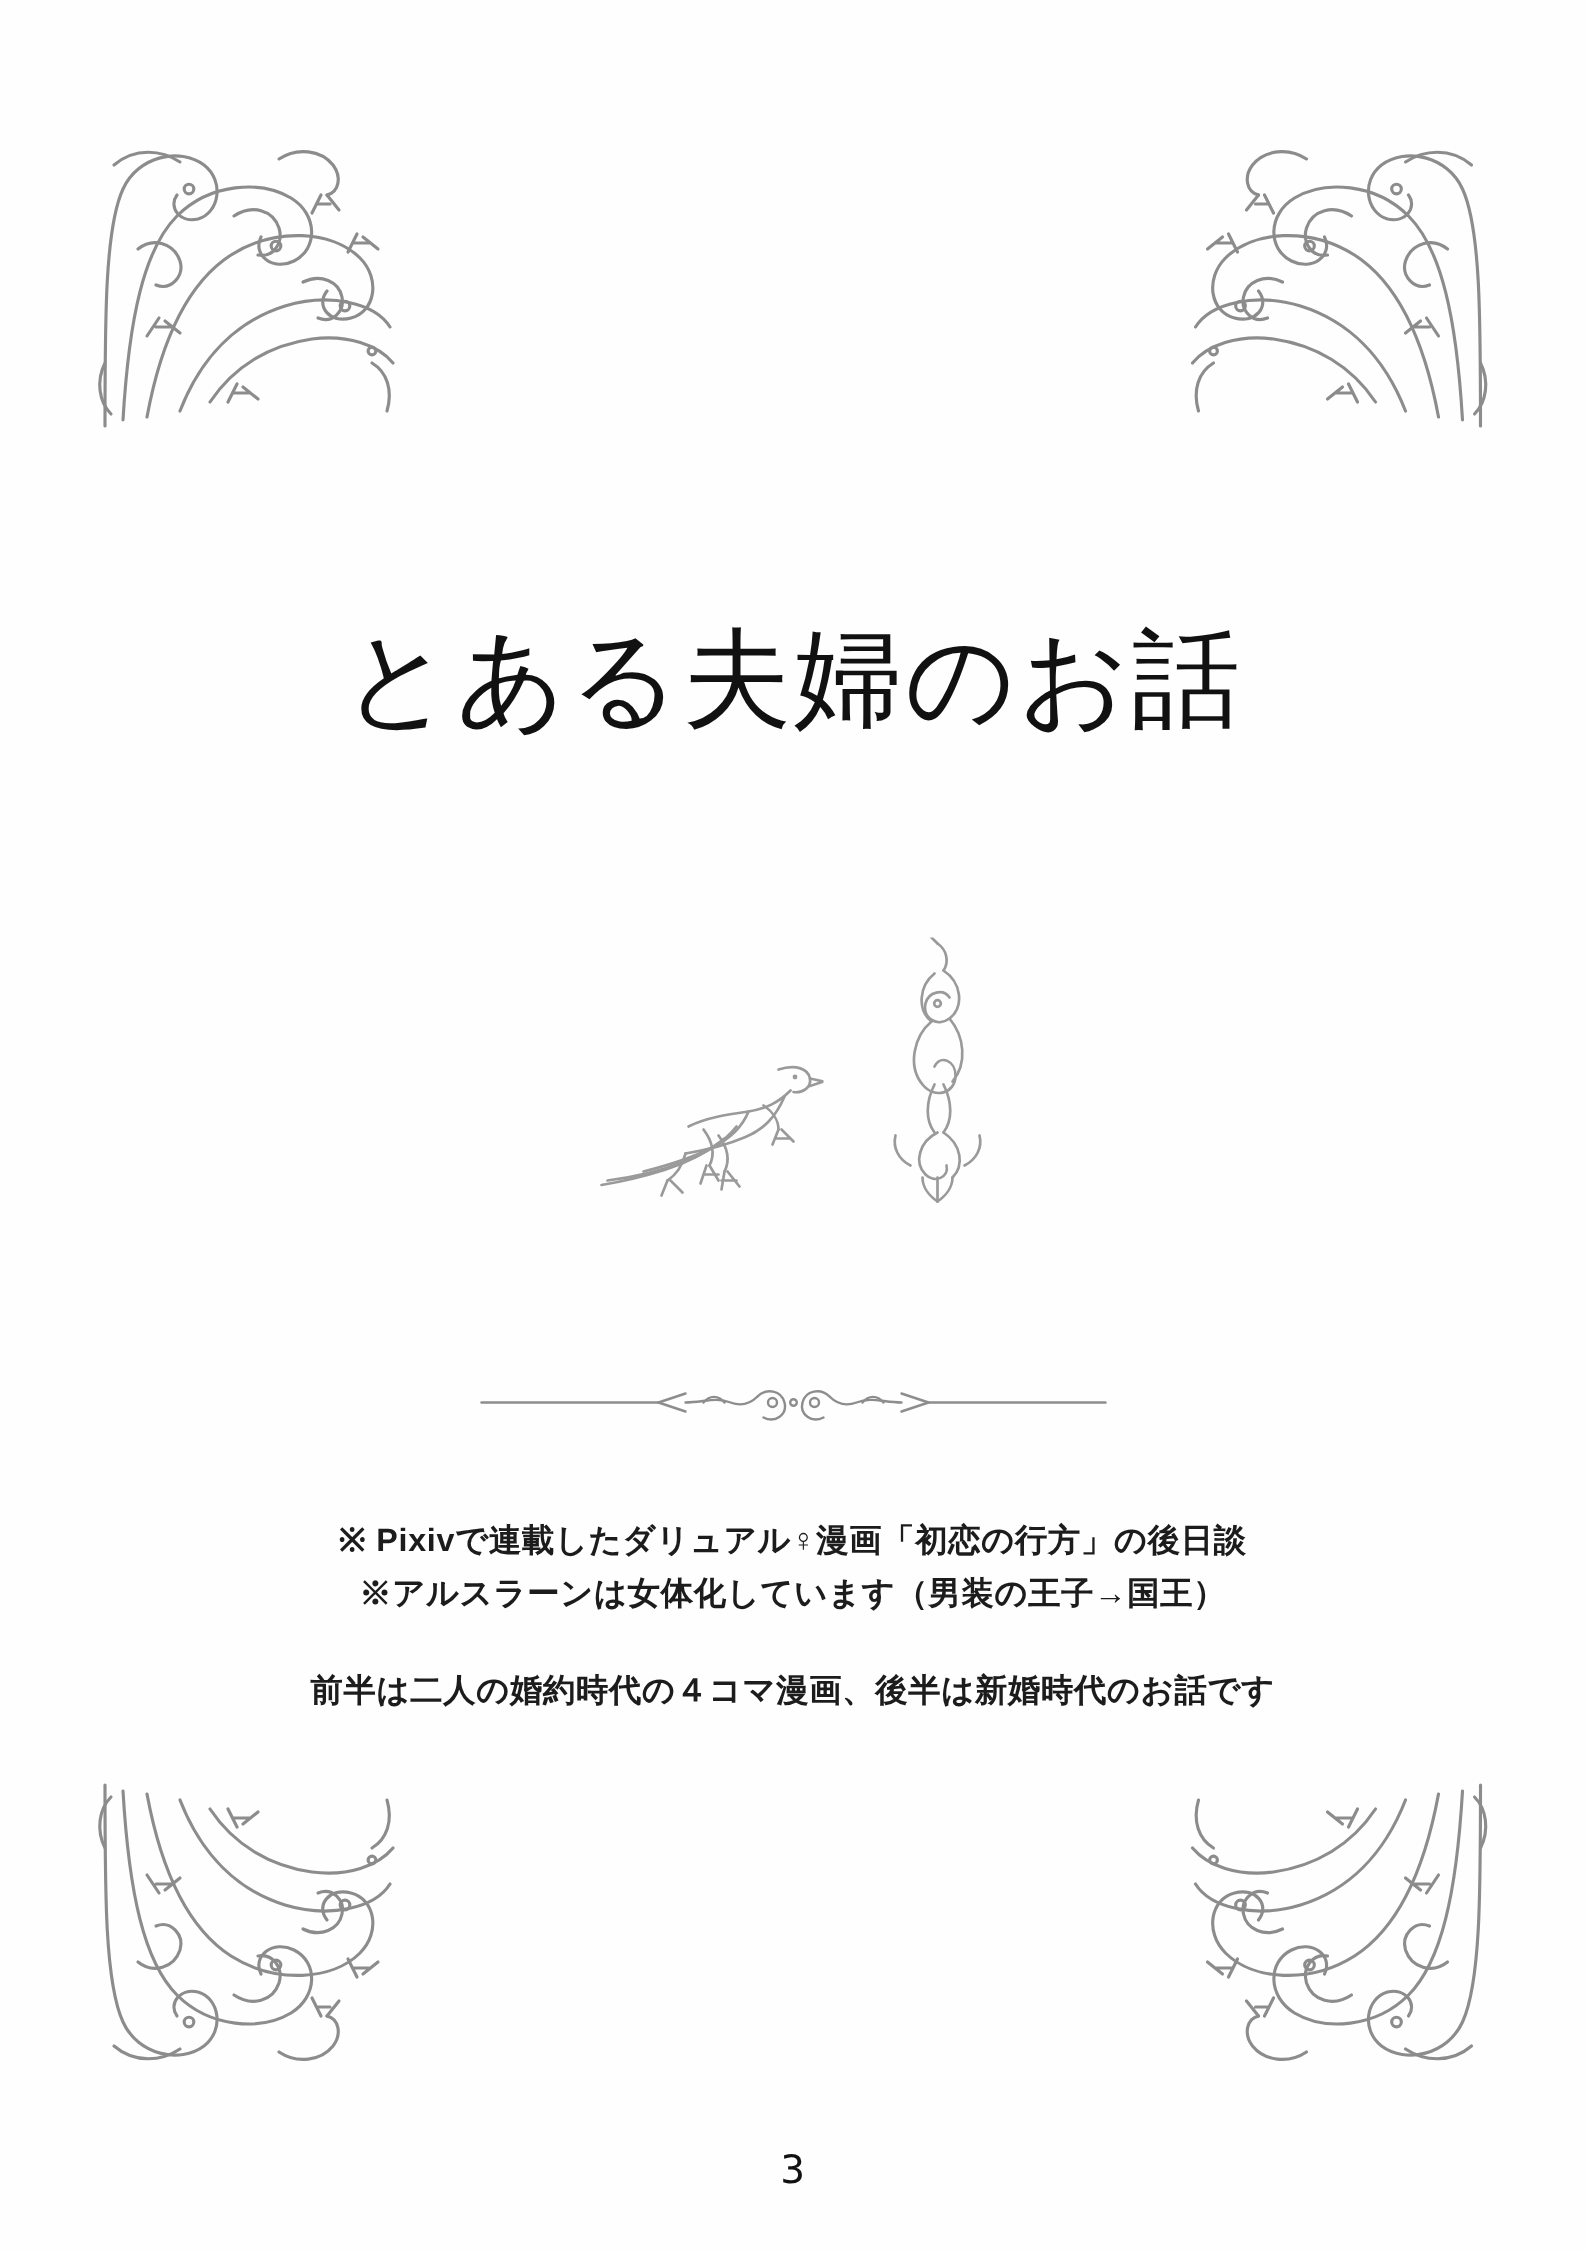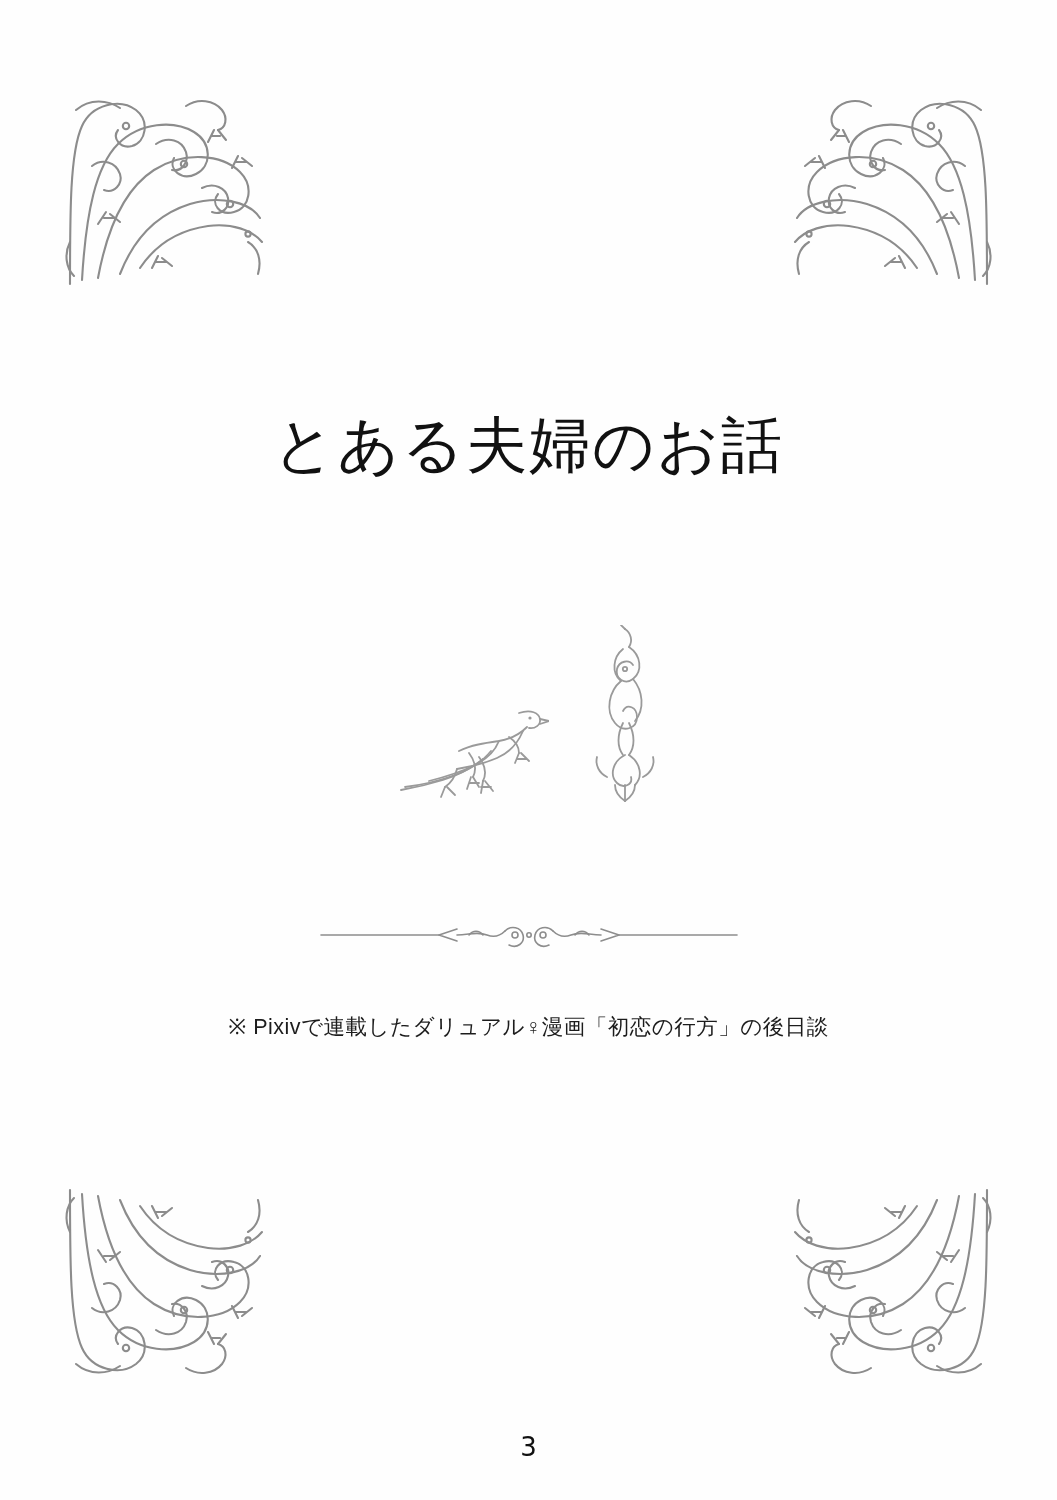--- a/index.html
+++ b/index.html
@@ -33,21 +33,21 @@
   .corner-br { right: 62px; bottom: 118px; transform: scale(-1,-1); }
 
   
   .title {
     position: absolute;
     top: 405px;
     left: 0;
     width: 100%;
     text-align: center;
     font-family: "DejaVu Serif", serif;
-    font-size: 61px;
+    font-size: 72px;
     letter-spacing: 2px;
     color: #111111;
     white-space: nowrap;
   }
 
   
   .birds {
     position: absolute;
     top: 625px;
     left: 0;
@@ -82,20 +82,21 @@
     width: 100%;
     text-align: center;
     color: #1c1c1c;
   }
   .notes-inner {
     display: inline-block;
     text-align: center;
     font-size: 21.5px;
     line-height: 1.62;
     letter-spacing: 0.5px;
+    font-weight: bold;
   }
   .note-line { white-space: nowrap; }
   .note-indent { padding-left: 22px; }
   .note-gap { height: 30px; }
 
   
   .page-number {
     position: absolute;
     bottom: 38px;
     left: 0;
@@ -220,21 +221,23 @@
       <circle cx="224" cy="30" r="3"></circle>
       <circle cx="210" cy="30" r="2.2"></circle>
       <path d="M150 30 C154 25 160 25 164 30"></path>
       <path d="M270 30 C266 25 260 25 256 30"></path>
     </svg>
   </div>
 
   <div class="notes">
     <div class="notes-inner">
       <div class="note-line">※ Pixivで連載したダリュアル♀漫画「初恋の行方」の後日談</div>
+      <div class="note-line">※アルスラーンは女体化しています（男装の王子→国王）</div>
       <div class="note-gap"></div>
+      <div class="note-line">前半は二人の婚約時代の４コマ漫画、後半は新婚時代のお話です</div>
     </div>
   </div>
 
   <div class="corner corner-bl">
     <svg viewBox="0 0 210 200" fill="none" stroke="currentColor" stroke-width="2.1" stroke-linecap="round">
       <path d="M8 192 C8 120 8 60 20 34 C30 12 58 6 74 18 C88 29 84 50 70 54 C58 57 50 46 56 38"></path>
       <path d="M20 188 C24 120 34 74 56 52 C78 30 112 28 132 40 C150 51 150 74 134 82 C120 89 106 78 112 66"></path>
       <path d="M36 186 C46 132 64 96 92 78 C122 59 160 62 178 80 C192 94 188 116 172 120 C158 124 148 112 156 102"></path>
       <path d="M58 182 C72 146 96 122 128 112 C158 103 188 110 198 126"></path>
       <path d="M78 176 C94 152 118 138 146 134 C170 131 190 138 200 150"></path>

